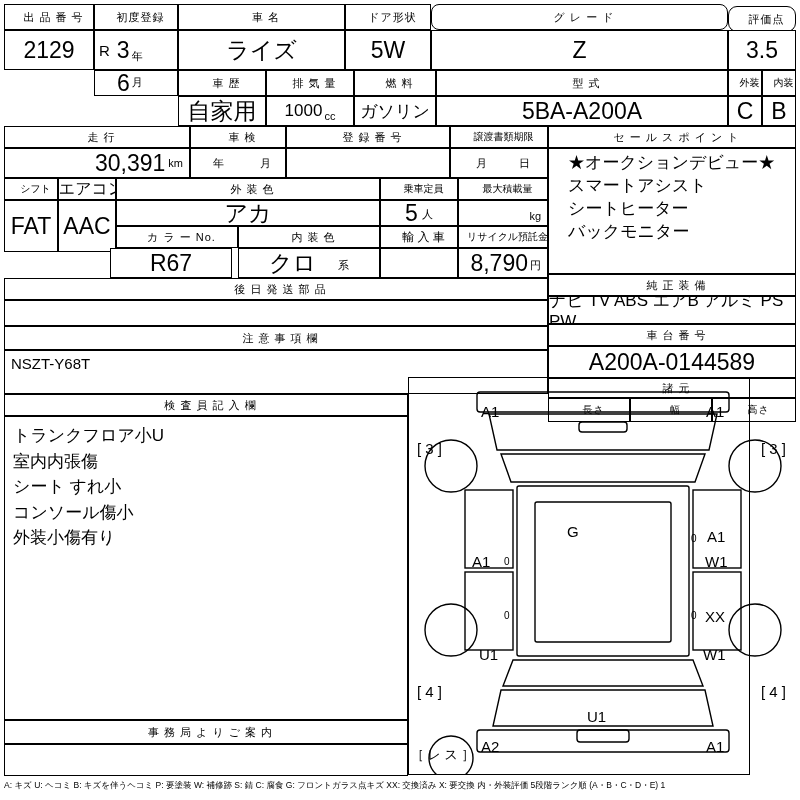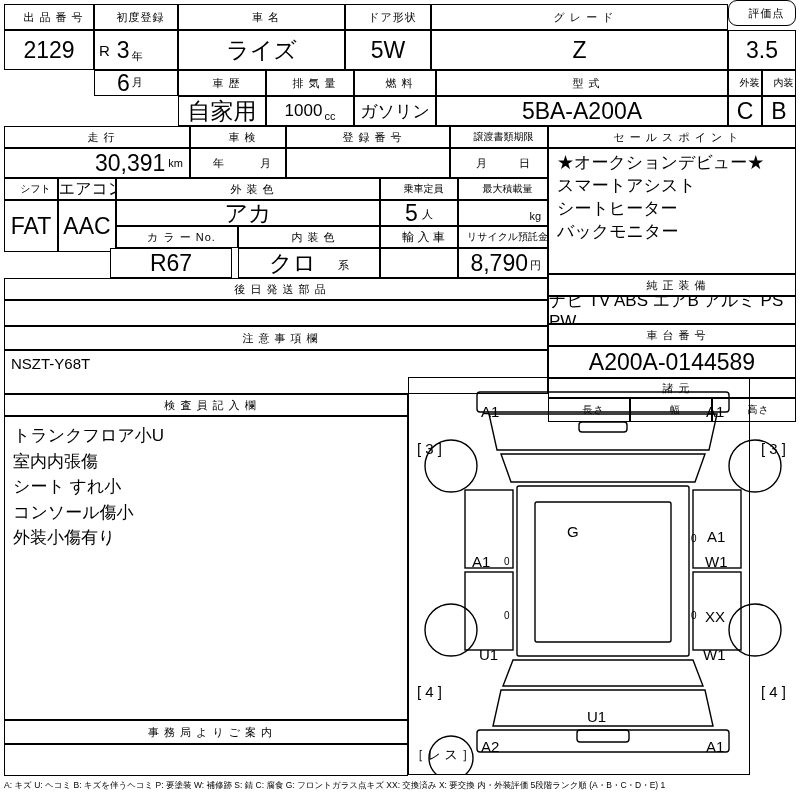--- a/index.html
+++ b/index.html
@@ -81,24 +81,24 @@
   </div>
   <div class="cell" style="left:94px;top:4px;width:84px;height:26px;">
     <span class="lbl">初度登録</span>
   </div>
   <div class="cell" style="left:178px;top:4px;width:167px;height:26px;">
     <span class="lbl">車 名</span>
   </div>
   <div class="cell" style="left:345px;top:4px;width:86px;height:26px;">
     <span class="lbl">ドア形状</span>
   </div>
-  <div class="cell" style="left:431px;top:4px;width:297px;height:26px;">
+  <div class="cell" style="left:431px;top:4px;width:297px;height:26px;border-radius:8px;">
     <span class="lbl">グ レ ー ド</span>
   </div>
-  <div class="cell" style="left:728px;top:0;width:68px;height:26px;border-radius:9px;">
+  <div class="cell" style="left:728px;top:6px;width:68px;height:26px;border-radius:9px;">
     <span class="lbl">評価点</span>
   </div>
 
   <div class="cell" style="left:4px;top:30px;width:90px;height:40px;">
     <span class="val-lg">2129</span>
   </div>
   <div class="cell" style="left:94px;top:30px;width:84px;height:40px;justify-content:flex-start;padding-left:4px;">
     <span class="val-sm">R</span>
     <span class="val-lg" style="margin-left:7px;">3</span>
     <span class="unit" style="align-self:flex-end;margin-bottom:5px;">年</span>
@@ -260,21 +260,21 @@
   <div class="cell" style="left:4px;top:326px;width:544px;height:24px;">
     <span class="lbl">注 意 事 項 欄</span>
   </div>
   <div class="cell left" style="left:4px;top:350px;width:544px;height:44px;align-items:flex-start;padding-top:4px;">
     <span class="val-sm">NSZT-Y68T</span>
   </div>
 
   <div class="cell" style="left:548px;top:126px;width:248px;height:22px;">
     <span class="lbl">セ ー ル ス ポ イ ン ト</span>
   </div>
-  <div class="cell col" style="left:548px;top:148px;width:248px;height:126px;align-items:flex-start;justify-content:flex-start;padding:2px 8px;">
+  <div class="cell col" style="left:548px;top:148px;width:248px;height:126px;align-items:flex-start;justify-content:flex-start;padding:2px 19px;">
     <div class="val-md">★オークションデビュー★</div>
     <div class="val-md">スマートアシスト</div>
     <div class="val-md">シートヒーター</div>
     <div class="val-md">バックモニター</div>
   </div>
 
   <div class="cell" style="left:548px;top:274px;width:248px;height:22px;">
     <span class="lbl">純 正 装 備</span>
   </div>
   <div class="cell" style="left:548px;top:296px;width:248px;height:28px;">

